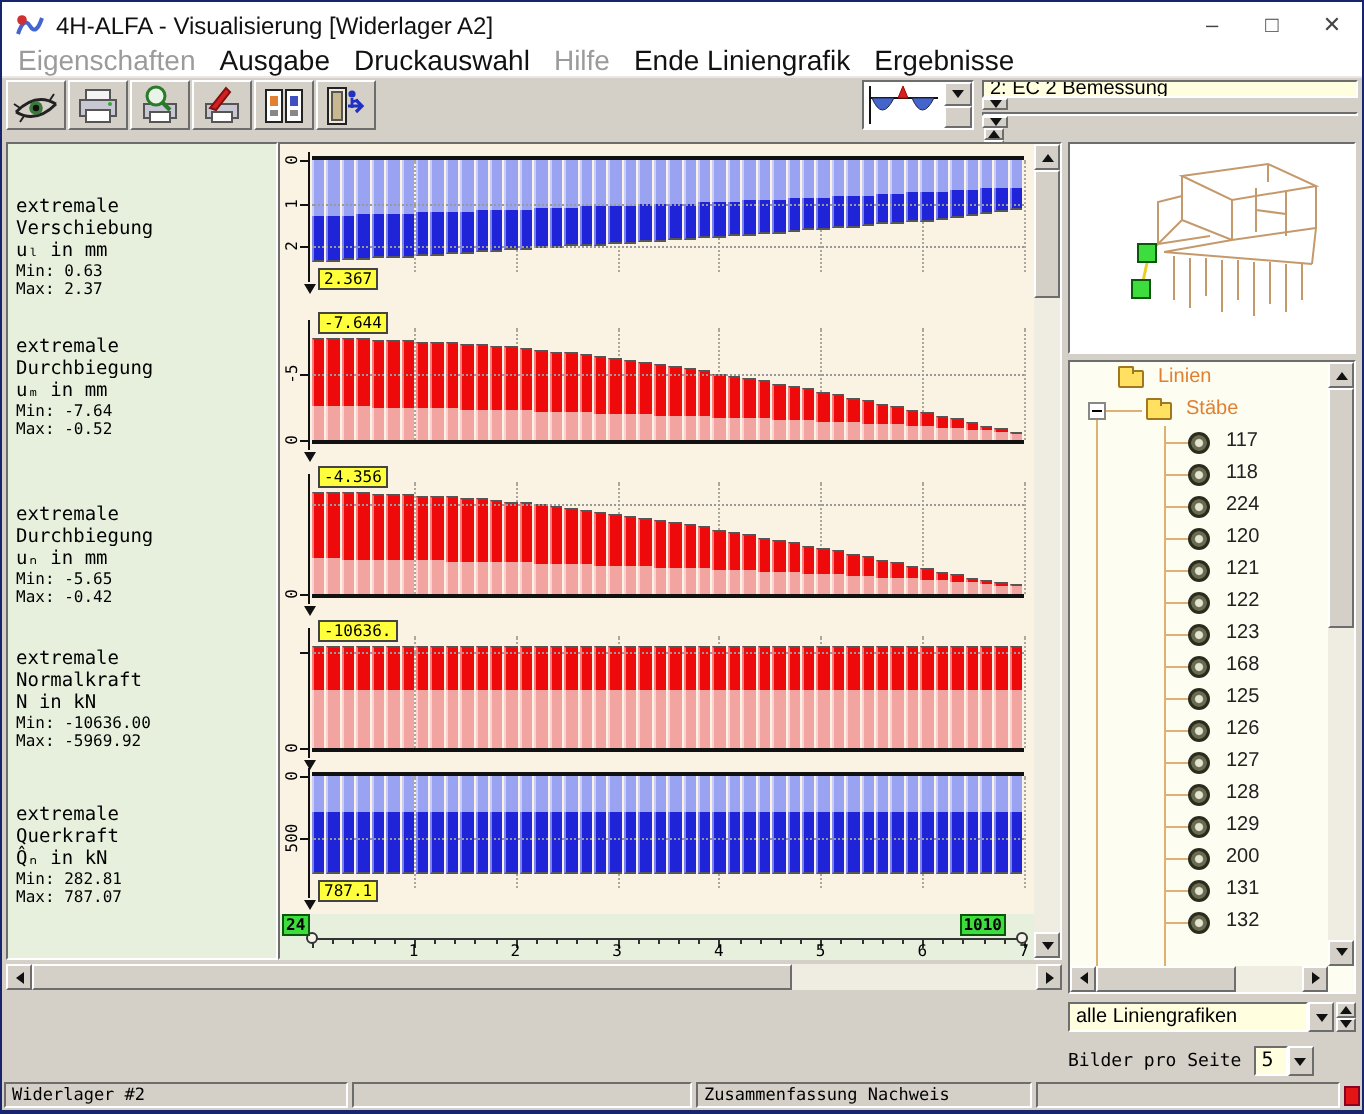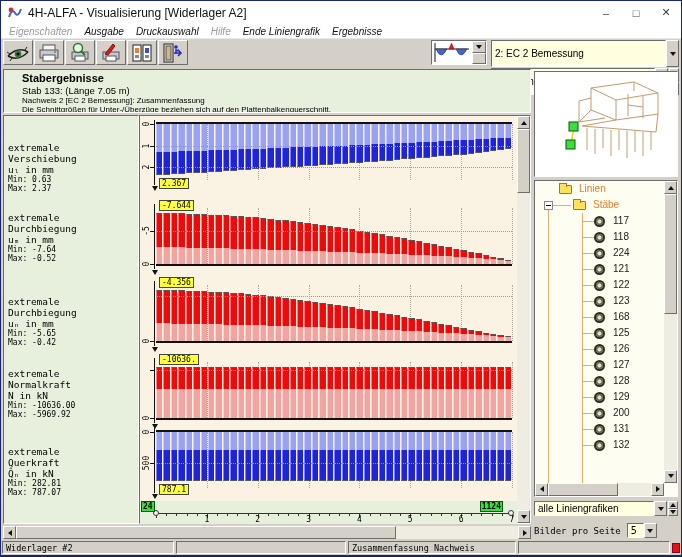--- a/index.html
+++ b/index.html
@@ -6,35 +6,35 @@
   body{width:682px;height:557px;overflow:hidden;font-family:"Liberation Sans",sans-serif;}
   *{box-sizing:border-box;}
   .win{width:682px;height:557px;background:#d4d0c8;border:1px solid #17246e;border-bottom:2px solid #17246e;display:flex;flex-direction:column;position:relative;}
   
   .titlebar{height:23px;background:#fff;display:flex;align-items:center;padding-left:6px;flex:0 0 auto;}
   .appicon{width:16px;height:14px;margin-right:5px;flex:0 0 auto;}
   .title{font-size:12px;color:#111;}
   .wincontrols{margin-left:auto;display:flex;height:100%;}
   .wc{width:30px;display:flex;align-items:center;justify-content:center;font-size:11px;color:#444;cursor:default;}
   
-  .menubar{height:15px;background:#fff;display:flex;align-items:center;font-size:10px;padding-left:2px;flex:0 0 auto;border-bottom:1px solid #e8e8e8;font-style:italic;}
+  .menubar{height:15px;background:#fff;display:flex;align-items:flex-end;font-size:14px;padding-left:2px;flex:0 0 auto;border-bottom:1px solid #e8e8e8;}
   .menuitem{padding:0 6px;color:#111;}
   .menuitem.disabled{color:#9b9b9b;}
   
   .toolbar{height:28px;display:flex;align-items:flex-start;padding:1px 2px 0 2px;flex:0 0 auto;}
   .tbtn{width:30px;height:25px;background:#d4d0c8;border:1px solid;border-color:#fff #6d6d6d #6d6d6d #fff;margin-right:1px;display:flex;align-items:center;justify-content:center;}
   .curvecombo{width:56px;height:25px;margin-left:auto;display:flex;border:1px solid;border-color:#6d6d6d #fff #fff #6d6d6d;background:#fff;}
   .curvecombo .cc-right{width:14px;display:flex;flex-direction:column;}
   .ddbtn{flex:1;background:#d4d0c8;border:1px solid;border-color:#fff #6d6d6d #6d6d6d #fff;display:flex;align-items:center;justify-content:center;}
   .tri-down{width:0;height:0;border-left:3px solid transparent;border-right:3px solid transparent;border-top:4px solid #111;}
   .tri-up{width:0;height:0;border-left:3px solid transparent;border-right:3px solid transparent;border-bottom:4px solid #111;}
   .tri-left{width:0;height:0;border-top:3px solid transparent;border-bottom:3px solid transparent;border-right:4px solid #111;}
   .tri-right{width:0;height:0;border-top:3px solid transparent;border-bottom:3px solid transparent;border-left:4px solid #111;}
   .tbcombos{width:188px;margin-left:4px;display:flex;flex-direction:column;gap:1px;}
-  .comborow{height:27px;display:flex;}
+  .comborow{height:15px;display:flex;flex-direction:column;}
   .combobox{flex:1;background:#ffffe0;border:1px solid;border-color:#6d6d6d #fff #fff #6d6d6d;font-size:10px;padding:0 3px;display:flex;align-items:center;overflow:hidden;white-space:nowrap;}
   .combobtn{width:13px;background:#d4d0c8;border:1px solid;border-color:#fff #6d6d6d #6d6d6d #fff;display:flex;align-items:center;justify-content:center;}
   .spincol{width:10px;display:flex;flex-direction:column;margin-left:1px;}
   .spincol .ddbtn{height:6px;}
   
   .main{flex:1;display:flex;min-height:0;}
   .content{width:533px;padding:2px 1px 0 2px;display:flex;flex-direction:column;}
   .rheader{height:47px;background:#e7f0dd;border:1px solid;border-color:#6d6d6d #fff #fff #6d6d6d;padding:2px 4px 0 18px;overflow:hidden;}
   .rh-title{font-weight:bold;font-size:11px;color:#000;}
   .rh-l1{font-size:9.5px;color:#000;margin-top:1px;}
@@ -219,26 +219,20 @@
           <div class="ddbtn">
               <span class="tri-down"></span>
             </div>
         </div>
       </div>
     </div>
   </div>
 
   <div class="main">
     <div class="content">
-      <div class="rheader">
-        <div class="rh-title">Stabergebnisse</div>
-        <div class="rh-l1">Stab 133:  (Länge 7.05 m)</div>
-        <div class="rh-sm">Nachweis 2 [EC 2 Bemessung]: Zusammenfassung</div>
-        <div class="rh-sm">Die Schnittgrößen für Unter-/Überzüge beziehen sich auf den Plattenbalkenquerschnitt.</div>
-      </div>
       <div class="rbody">
         <div class="labels" id="labels">
             <div class="lblock" style="top: 26px;">
               <div class="big">extremale</div>
               <div class="big">Verschiebung</div>
               <div class="big">uₗ in mm</div>
               <div class="sm">Min: 0.63</div>
               <div class="sm">Max: 2.37</div>
             </div>
             <div class="lblock" style="top: 96px;">
@@ -1383,21 +1377,21 @@
                 <span class="rlab" style="left: calc(14.2857% + 13px);">1</span>
                 <span class="rlab" style="left: calc(28.5714% + 10px);">2</span>
                 <span class="rlab" style="left: calc(42.8571% + 7px);">3</span>
                 <span class="rlab" style="left: calc(57.1429% + 4px);">4</span>
                 <span class="rlab" style="left: calc(71.4286% + 1px);">5</span>
                 <span class="rlab" style="left: calc(85.7143% - 2px);">6</span>
                 <span class="rlab" style="left: calc(100% - 5px);">7</span>
                 <div class="rcirc" style="left: 13px;"></div>
                 <div class="rcirc" style="left: calc(100% - 9px);"></div>
                 <div class="nodebox" style="left: 1px;">24</div>
-                <div class="nodebox" style="right: 14px;">1124</div>
+                <div class="nodebox" style="right: 14px;">1010</div>
               </div>
             </div>
           <div class="vscroll">
             <div class="sbtn">
                 <span class="tri-up"></span>
               </div>
             <div class="vthumb" style="height:64px"></div>
             <div class="vspacer"></div>
             <div class="sbtn">
                 <span class="tri-down"></span>
@@ -1461,20 +1455,25 @@
               <span class="tlabel" style="left: 78px;">118</span>
             </div>
             <div class="trow">
               <div class="tstub" style="left: 47px; width: 13px; top: 8px;"></div>
               <div class="donut" style="left: 59px; top: 2.5px;"></div>
               <span class="tlabel" style="left: 78px;">224</span>
             </div>
             <div class="trow">
               <div class="tstub" style="left: 47px; width: 13px; top: 8px;"></div>
               <div class="donut" style="left: 59px; top: 2.5px;"></div>
+              <span class="tlabel" style="left: 78px;">120</span>
+            </div>
+            <div class="trow">
+              <div class="tstub" style="left: 47px; width: 13px; top: 8px;"></div>
+              <div class="donut" style="left: 59px; top: 2.5px;"></div>
               <span class="tlabel" style="left: 78px;">121</span>
             </div>
             <div class="trow">
               <div class="tstub" style="left: 47px; width: 13px; top: 8px;"></div>
               <div class="donut" style="left: 59px; top: 2.5px;"></div>
               <span class="tlabel" style="left: 78px;">122</span>
             </div>
             <div class="trow">
               <div class="tstub" style="left: 47px; width: 13px; top: 8px;"></div>
               <div class="donut" style="left: 59px; top: 2.5px;"></div>

